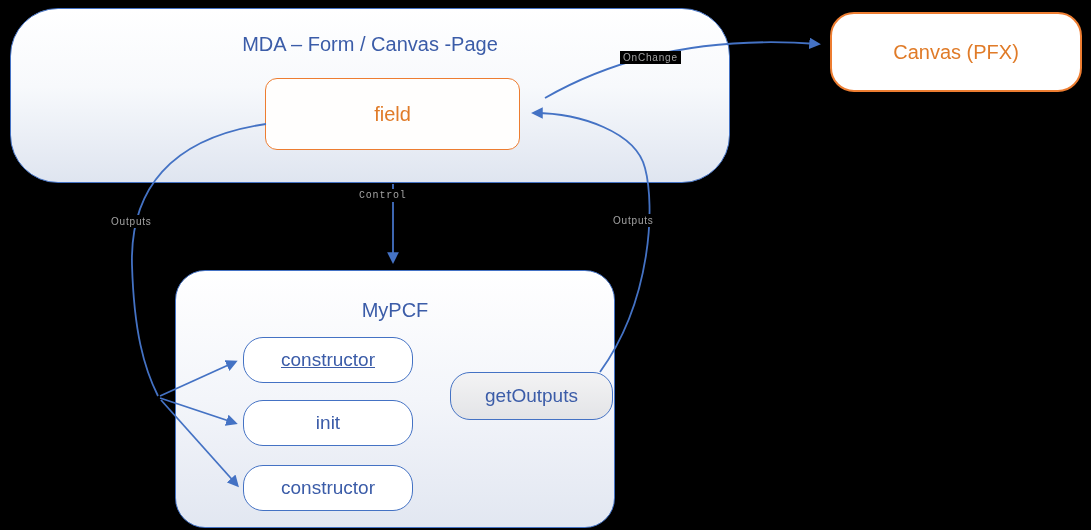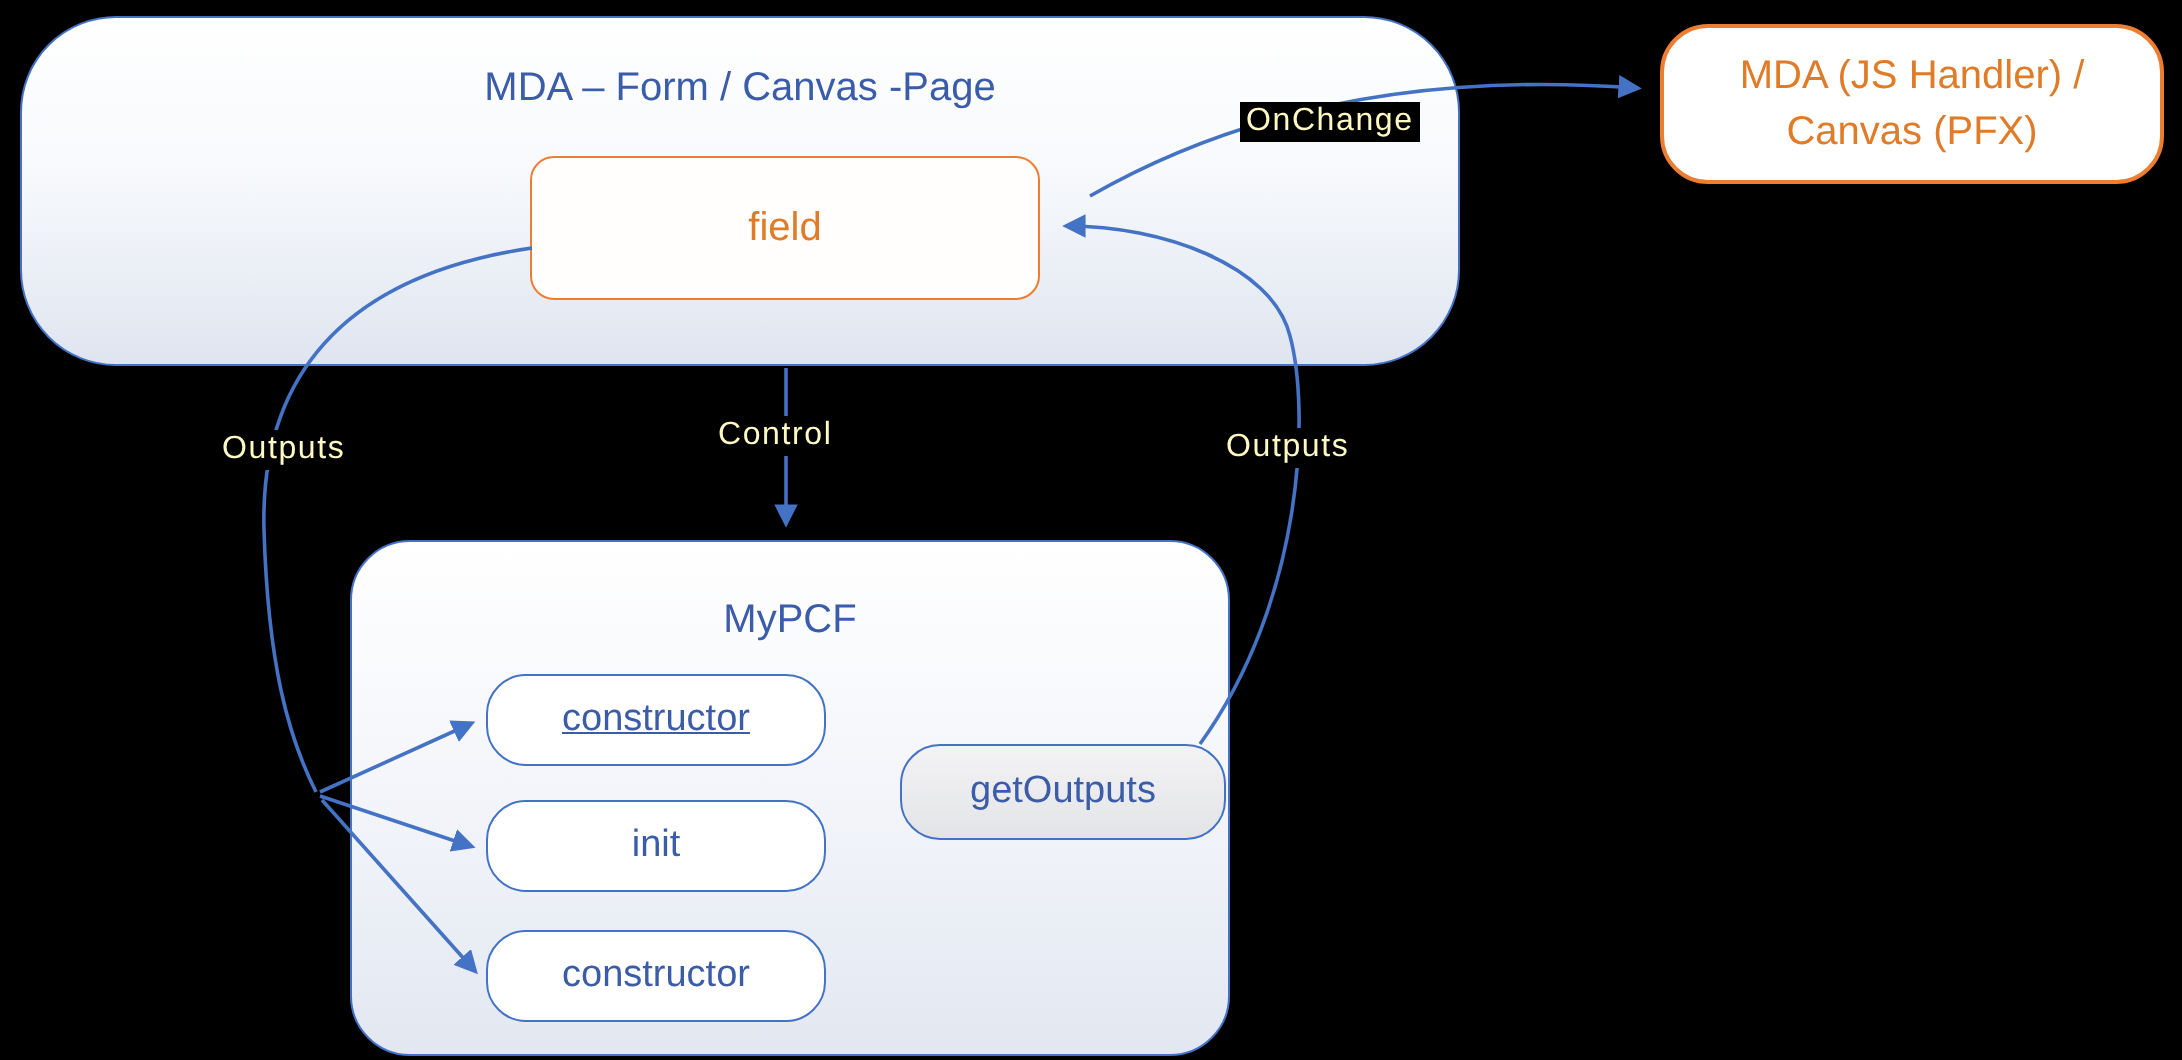--- a/index.html
+++ b/index.html
@@ -80,46 +80,45 @@
     pointer-events: none;
   }
   .connector {
     fill: none;
     stroke: #4472C4;
     stroke-width: 1.8;
   }
 
   .flow-label {
     position: absolute;
-    color: #fef9c3;
-    font-size: 16px;
+    color: #a3a3a3;
+    font-size: 10px;
     letter-spacing: 0.8px;
     background: #000;
     padding: 1px 3px;
   }
   .lbl-onchange { left: 620px; top: 51px; }
-  .lbl-control  { left: 356px; top: 208px; }
+  .lbl-control  { left: 356px; top: 189px; font-family: Liberation Mono, monospace; }
   .lbl-inputs   { left: 108px; top: 215px; }
   .lbl-outputs  { left: 610px; top: 214px; }
 </style>
 </head>
 <body>
 
 <div class="stage">
 
   <div class="node form-container">
     <div class="form-title">MDA – Form / Canvas -Page</div>
   </div>
 
   <div class="node field-box">
     <span>field</span>
   </div>
 
   <div class="node handler-box">
-    <span>MDA (JS Handler) /</span>
     <span>Canvas (PFX)</span>
   </div>
 
   <div class="node pcf-container">
     <div class="pcf-title">MyPCF</div>
   </div>
 
   <div class="sub-box box-constructor">
     <span>constructor</span>
   </div>

